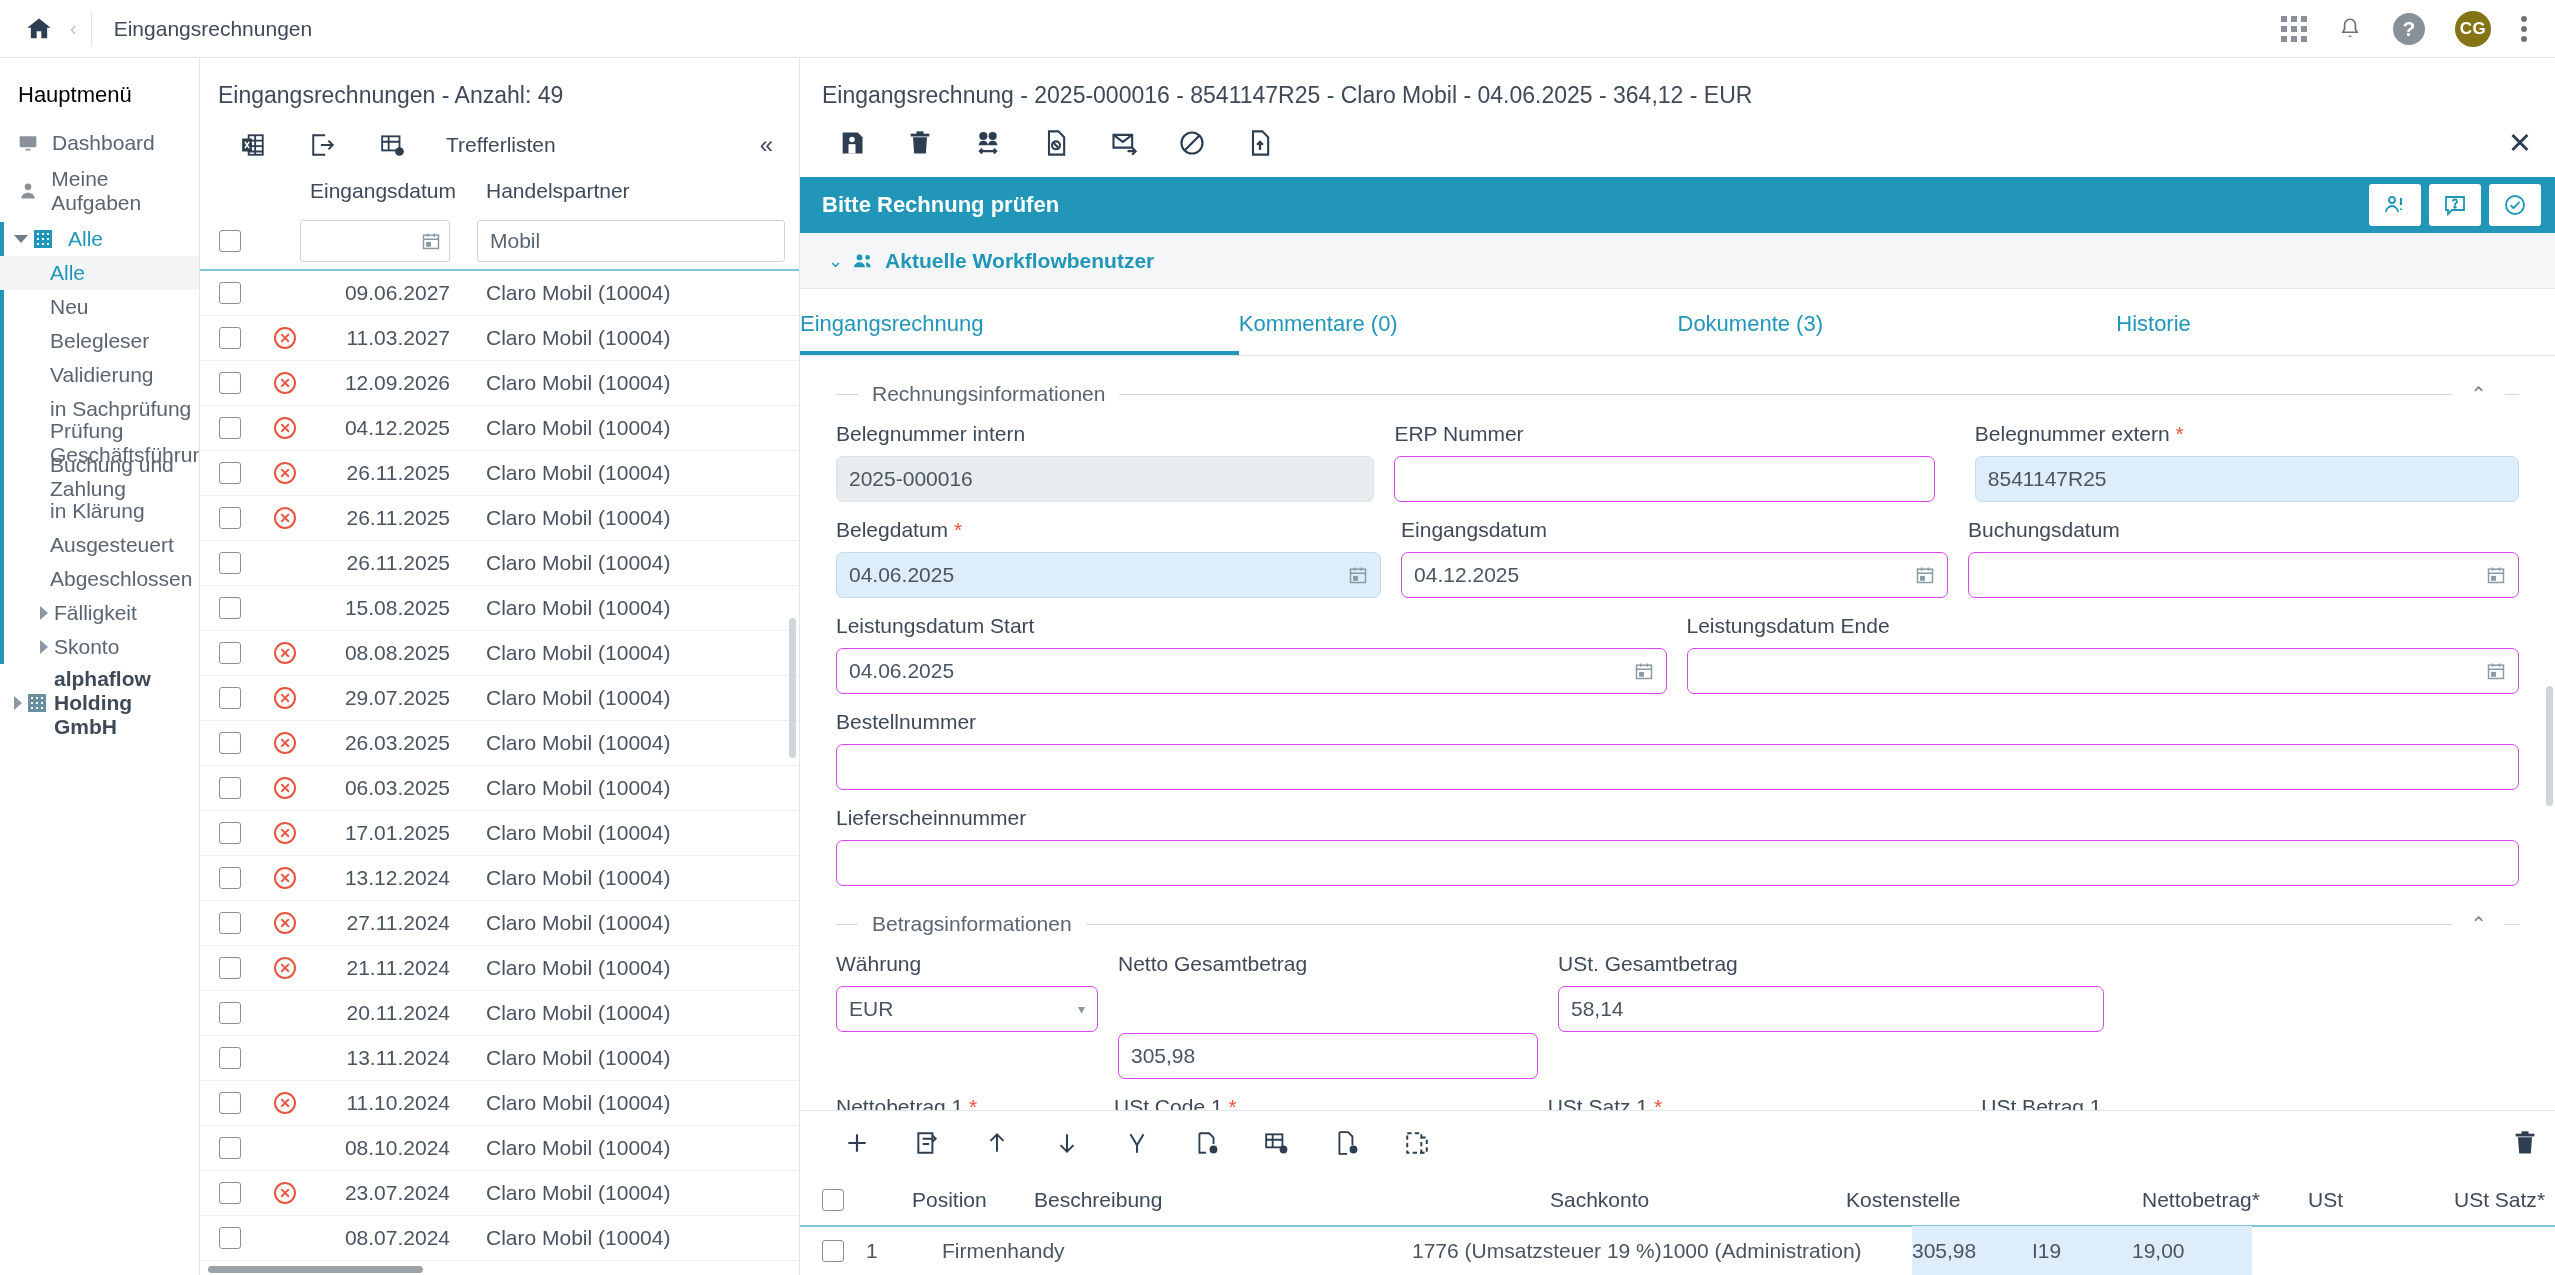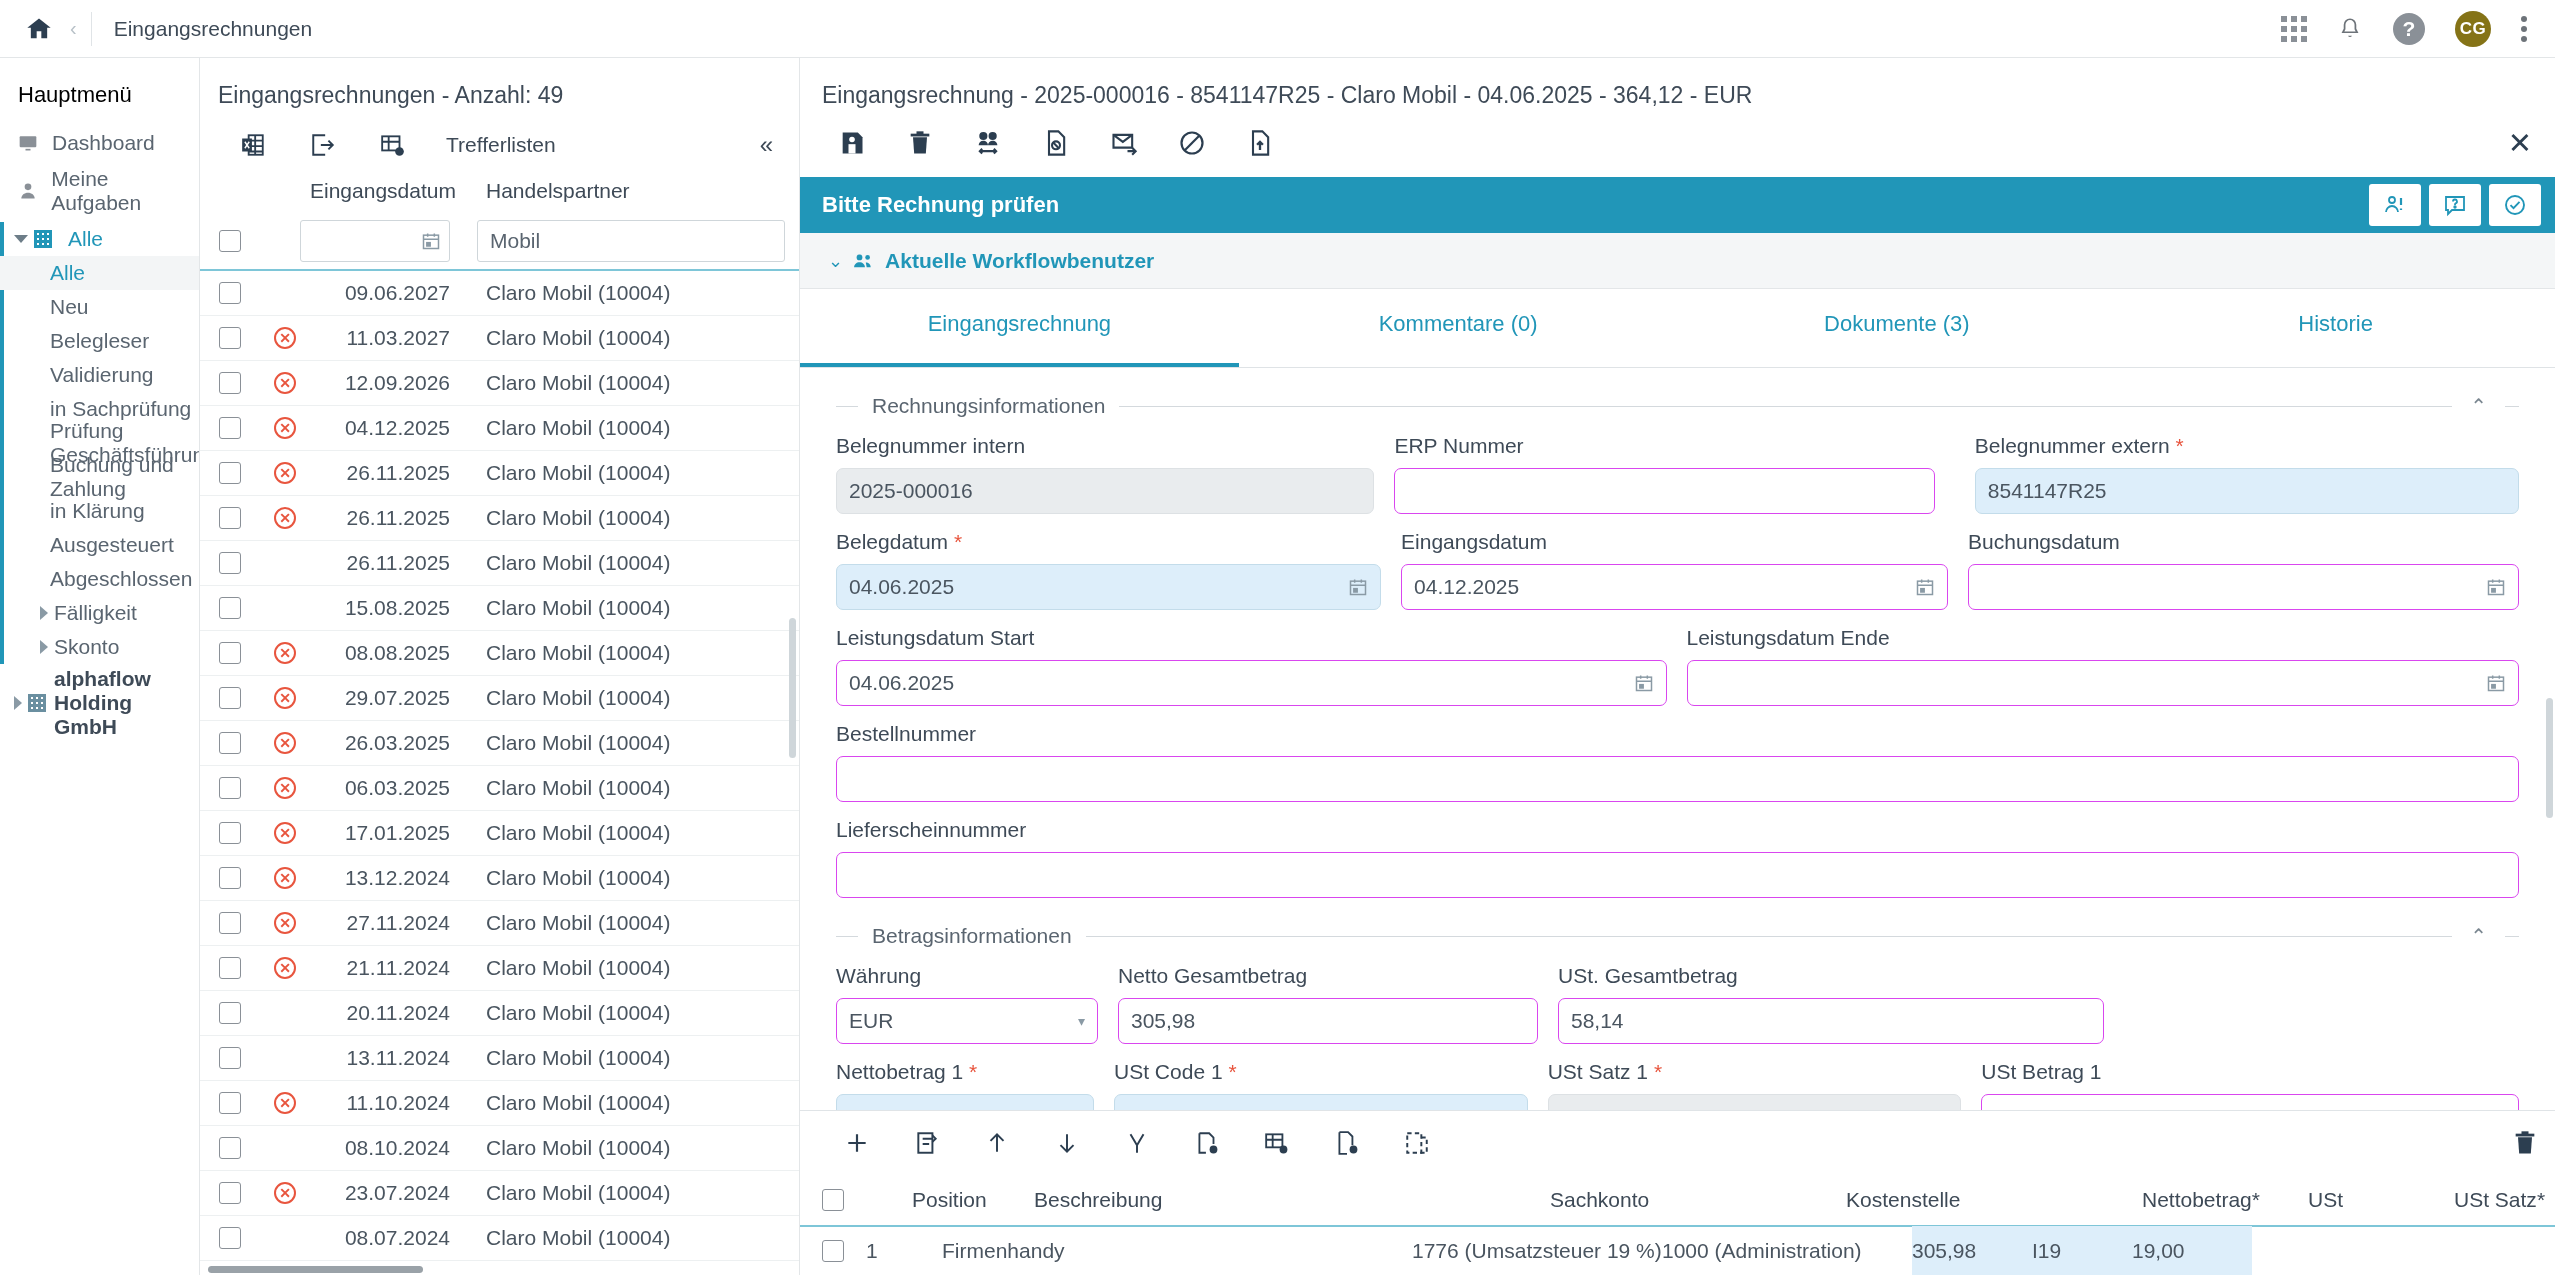--- a/index.html
+++ b/index.html
@@ -87,21 +87,21 @@
   .wfbar { height:56px; background:#2196b8; display:flex; align-items:center; padding:0 14px 0 22px; color:#fff;}
   .wf-text { font-size:22px; font-weight:bold;}
   .wf-actions { margin-left:auto; display:flex; gap:8px; }
   .wf-btn { width:52px; height:42px; background:#fff; border-radius:3px; display:flex; align-items:center; justify-content:center; color:#2196b8; cursor:pointer;}
 
   .wfuser { height:56px; background:#f4f6f7; display:flex; align-items:center; padding-left:28px; gap:10px; border-bottom:1px solid #e3e6e8;}
   .wfuser-ch { color:#2196b8; font-size:18px;}
   .wfuser-txt { color:#2196b8; font-size:21px; font-weight:bold;}
 
   .tabs { display:flex; border-bottom:1px solid #dfe3e6; }
-  .tab { flex:1; text-align:center; padding:22px 0 26px; font-size:22px; color:#2196b8; cursor:pointer;}
+  .tab { flex:1; padding:22px 0 14px; font-size:22px; color:#2196b8; cursor:pointer;}
   .tab.active { border-bottom:4px solid #2196b8; color:#2196b8;}
 
   .formarea { flex:1; overflow:hidden; padding:0 36px 0 36px; position:relative;}
   .legend { display:flex; align-items:center; gap:14px; margin:26px 0 16px 0;}
   .legend .bar { width:22px; height:1px; background:#d4d9dd;}
   .legend .txt { font-size:21px; color:#5a6570;}
   .legend .bar.grow { flex:1;}
   .legend .chev { color:#7b8791; font-size:20px; margin-left:4px; margin-right:4px;}
 
   .frow { display:flex; gap:20px; margin-bottom:16px;}
@@ -752,21 +752,21 @@
         </div>
 
         <div class="frow">
           <div class="fld" style="width:262px;">
             <label>Währung</label>
             <div class="inp">
               <span>EUR</span>
               <span class="chev">▾</span>
             </div>
           </div>
-          <div class="fld" style="width:420px;">
+          <div class="fld" style="width:420px;gap:47px;">
             <label>Netto Gesamtbetrag</label>
             <div class="inp">305,98</div>
           </div>
           <div class="fld" style="width:546px;">
             <label>USt. Gesamtbetrag</label>
             <div class="inp">58,14</div>
           </div>
         </div>
 
         <div class="frow">

